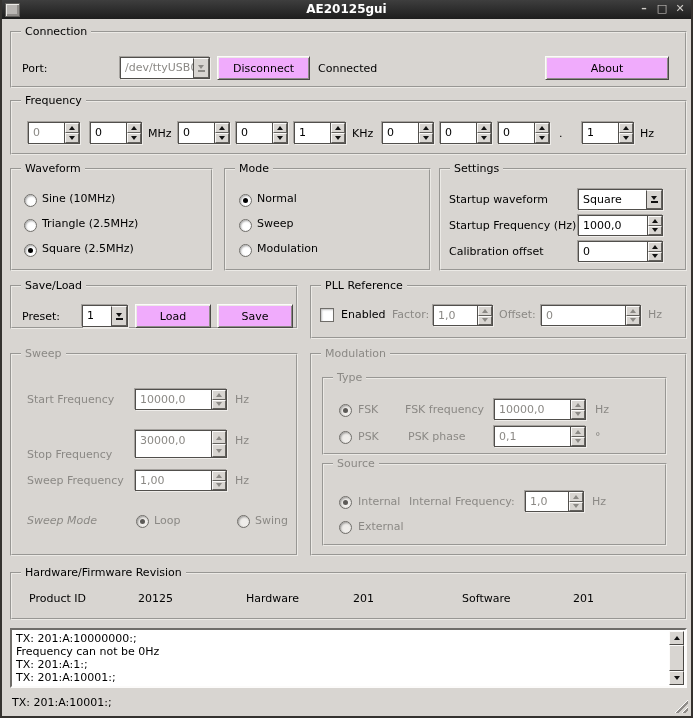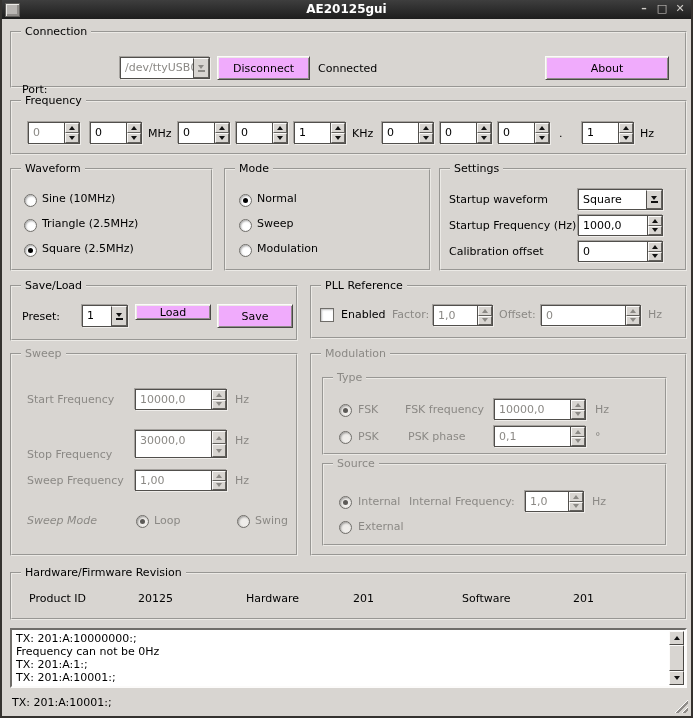--- a/index.html
+++ b/index.html
@@ -77,21 +77,21 @@
     <span class="win-icon"></span>
     <span class="title">AE20125gui</span>
     <span class="tbb" style="right:42px;">–</span>
     <span class="tbb" style="right:24px;">□</span>
     <span class="tbb" style="right:6px;">✕</span>
   </div>
 
   <div class="group" style="left:8px;top:31px;width:677px;height:57px;">
     <span class="legend">Connection</span>
   </div>
-  <span class="label" style="left:20px;top:62px;margin-top:21px;">Port:</span>
+  <span class="label" style="left:20px;top:62px;">Port:</span>
   <div class="combo" style="left:118px;top:57px;width:90px;height:22px;">
     <div class="val gray">/dev/ttyUSB0</div>
     <div class="cbtn g">
       <span class="td"></span>
       <span class="cbar"></span>
     </div>
   </div>
   <div class="btn" style="left:215px;top:56px;width:93px;height:24px;">Disconnect</div>
   <span class="label" style="left:316px;top:62px;">Connected</span>
   <div class="btn" style="left:543px;top:56px;width:124px;height:24px;">About</div>
@@ -252,32 +252,32 @@
     <div class="btns">
         <div class="sb">
           <span class="tu"></span>
         </div>
         <div class="sb">
           <span class="td"></span>
         </div>
       </div>
   </div>
 
-  <div class="group" style="left:8px;top:285px;width:288px;height:56px;">
+  <div class="group" style="left:8px;top:285px;width:288px;height:44px;">
     <span class="legend">Save/Load</span>
   </div>
   <span class="label" style="left:20px;top:310px;">Preset:</span>
   <div class="combo" style="left:80px;top:305px;width:46px;height:22px;">
     <div class="val">1</div>
     <div class="cbtn">
       <span class="td"></span>
       <span class="cbar"></span>
     </div>
   </div>
-  <div class="btn" style="left:133px;top:304px;width:76px;height:16px;">Load</div>
+  <div class="btn" style="left:133px;top:304px;width:76px;height:24px;">Load</div>
   <div class="btn" style="left:215px;top:304px;width:76px;height:24px;">Save</div>
 
   <div class="group" style="left:308px;top:285px;width:377px;height:54px;">
     <span class="legend">PLL Reference</span>
   </div>
   <span class="check" style="left:318px;top:308px;"></span>
   <span class="label" style="left:339px;top:308px;">Enabled</span>
   <span class="label gray" style="left:390px;top:308px;">Factor:</span>
   <div class="spin" style="left:431px;top:305px;width:60px;height:21px;">
     <div class="val gray">1,0</div>

